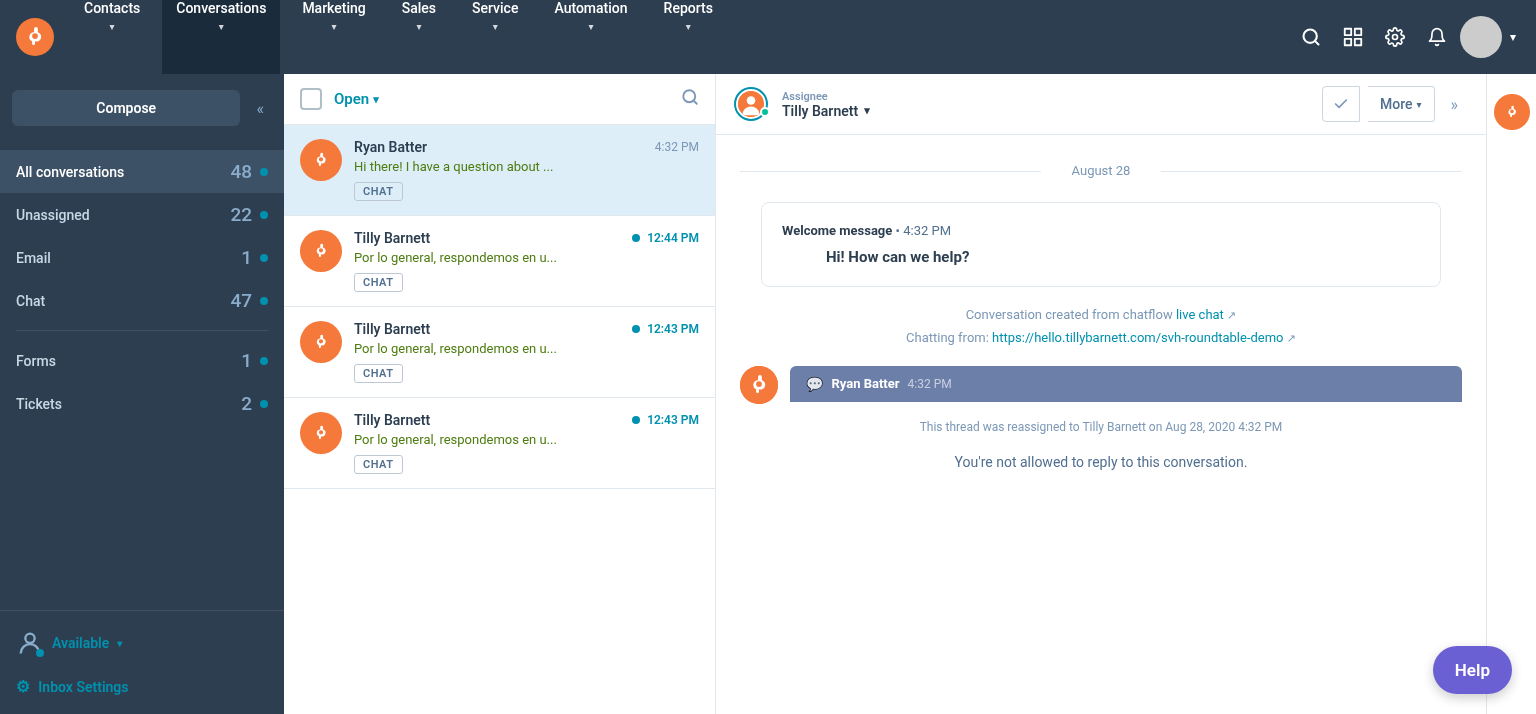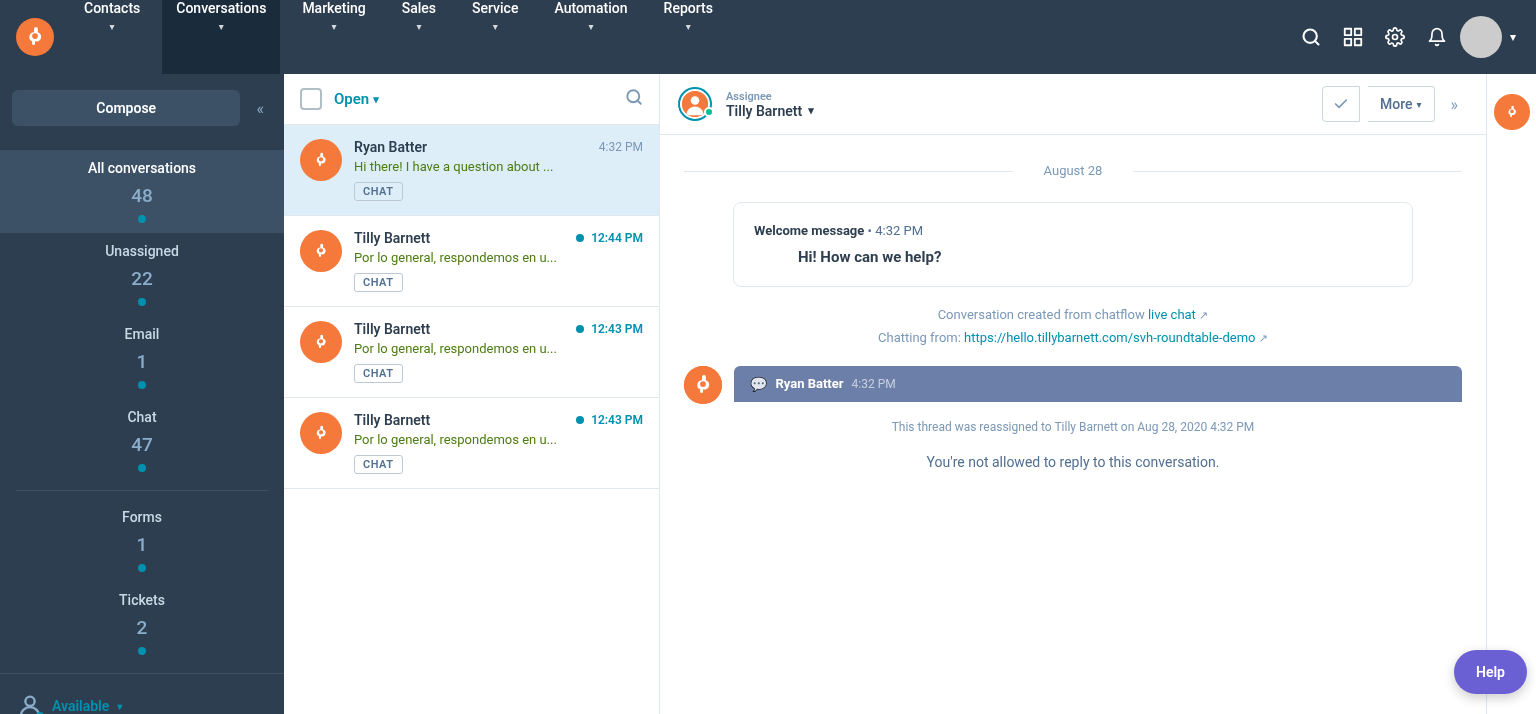--- a/index.html
+++ b/index.html
@@ -58,21 +58,20 @@
     .collapse-btn {
       color: #8aadcb; font-size: 16px; cursor: pointer;
       padding: 8px; border-radius: 4px;
     }
 
     .sidebar-nav { flex: 1; padding: 8px 0; }
     .sidebar-item {
       display: flex; align-items: center; padding: 10px 16px;
       cursor: pointer; color: #c8d8e4; font-size: 14px; font-weight: 500;
       gap: 8px;
-      flex-direction: column;
     }
     .sidebar-item.active { background: #3d5166; color: #fff; }
     .sidebar-item .item-label { flex: 1; }
     .sidebar-item .item-count {
       font-size: 19px; color: #8aadcb;
     }
     .sidebar-item .dot {
       width: 8px; height: 8px; border-radius: 50%; background: #0091ae; flex-shrink: 0;
     }
     .sidebar-divider { border: none; border-top: 1px solid rgba(255,255,255,0.1); margin: 8px 16px; }
@@ -88,21 +87,21 @@
     .available-btn .user-icon { position: relative; }
     .available-dot { width: 8px; height: 8px; background: #0091ae; border-radius: 50%; position: absolute; bottom: 0; right: 0; }
     .inbox-settings-btn {
       display: flex; align-items: center; gap: 8px;
       color: #0091ae; font-size: 14px; font-weight: 600; cursor: pointer; padding: 6px 0;
     }
     .inbox-settings-btn .gear-icon { font-size: 16px; }
 
     
     .conv-list {
-      width: 376px; background: #fff; border-right: 1px solid #e1e8ed;
+      width: 432px; background: #fff; border-right: 1px solid #e1e8ed;
       display: flex; flex-direction: column; flex-shrink: 0;
     }
     .conv-list-header {
       display: flex; align-items: center; padding: 14px 16px;
       border-bottom: 1px solid #e1e8ed; gap: 12px;
     }
     .checkbox-area {
       width: 22px; height: 22px; border: 2px solid #b0bec5; border-radius: 4px;
       cursor: pointer; flex-shrink: 0;
     }
@@ -242,23 +241,23 @@
       flex-shrink: 0;
     }
     .hs-icon-right {
       width: 36px; height: 36px; border-radius: 50%; background: #f5793a;
       display: flex; align-items: center; justify-content: center;
       cursor: pointer; margin-top: 8px;
     }
 
     
     .help-btn {
-      position: fixed; bottom: 20px; right: 9px;
+      position: fixed; bottom: 20px; right: 24px;
       background: #6b5fd4; color: #fff; border: none;
-      padding: 14px 22px; border-radius: 30px; font-size: 14px; font-weight: 600;
+      padding: 14px 22px; border-radius: 30px; font-size: 17px; font-weight: 600;
       cursor: pointer; box-shadow: 0 4px 12px rgba(0,0,0,0.2);
       z-index: 999;
     }
 
     
     .chat-messages::-webkit-scrollbar { width: 6px; }
     .chat-messages::-webkit-scrollbar-track { background: #f5f8fa; }
     .chat-messages::-webkit-scrollbar-thumb { background: #cbd6e2; border-radius: 3px; }
   </style>
 </head>

